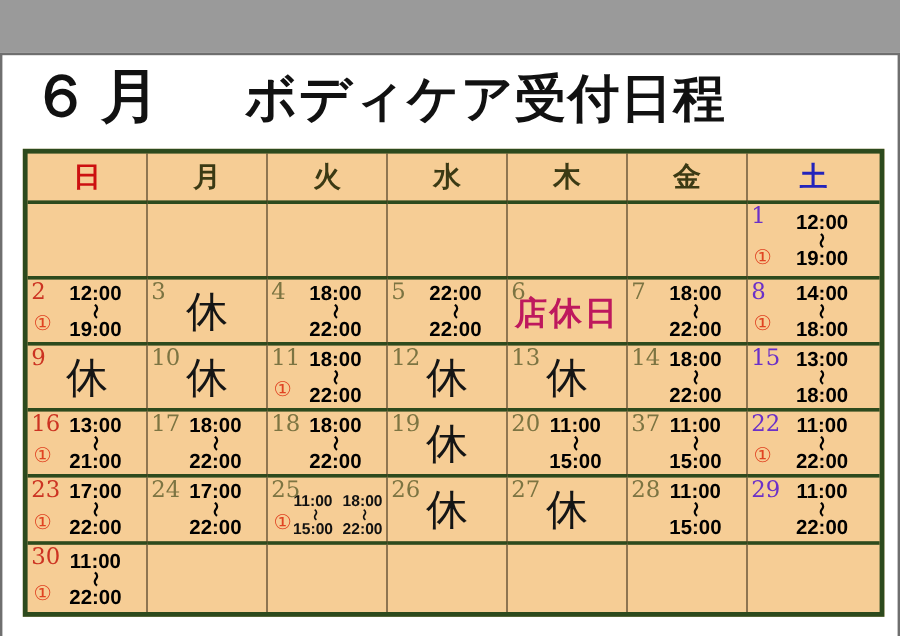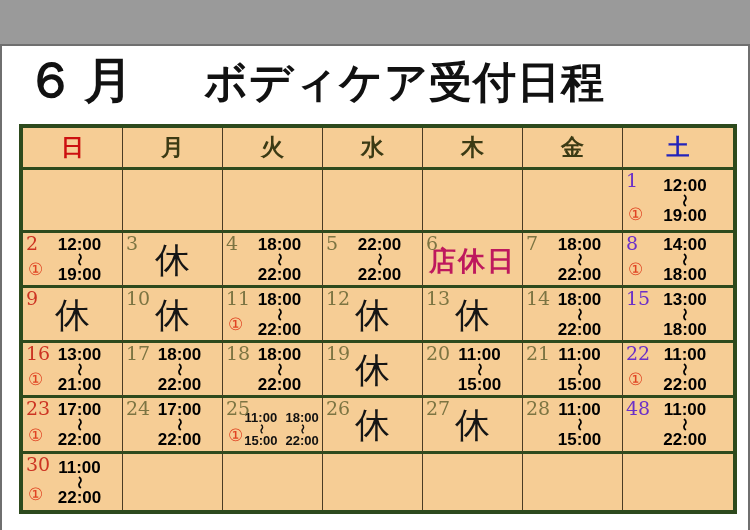--- a/index.html
+++ b/index.html
@@ -215,21 +215,21 @@
       </div>
       <div class="cell">
         <div class="date c-wk">20</div>
         <div class="tblock">
           <div class="ts">11:00</div>
           <div class="tilde">〜</div>
           <div class="te">15:00</div>
         </div>
       </div>
       <div class="cell">
-        <div class="date c-wk">21</div>
+        <div class="date c-wk">37</div>
         <div class="tblock">
           <div class="ts">11:00</div>
           <div class="tilde">〜</div>
           <div class="te">15:00</div>
         </div>
       </div>
       <div class="cell">
         <div class="date c-sat">22</div>
         <div class="tblock">
           <div class="ts">11:00</div>
@@ -281,21 +281,21 @@
       </div>
       <div class="cell">
         <div class="date c-wk">28</div>
         <div class="tblock">
           <div class="ts">11:00</div>
           <div class="tilde">〜</div>
           <div class="te">15:00</div>
         </div>
       </div>
       <div class="cell">
-        <div class="date c-sat">48</div>
+        <div class="date c-sat">29</div>
         <div class="tblock">
           <div class="ts">11:00</div>
           <div class="tilde">〜</div>
           <div class="te">22:00</div>
         </div>
       </div>
       <div class="cell">
         <div class="date c-sun">30</div>
         <div class="tblock">
           <div class="ts">11:00</div>

